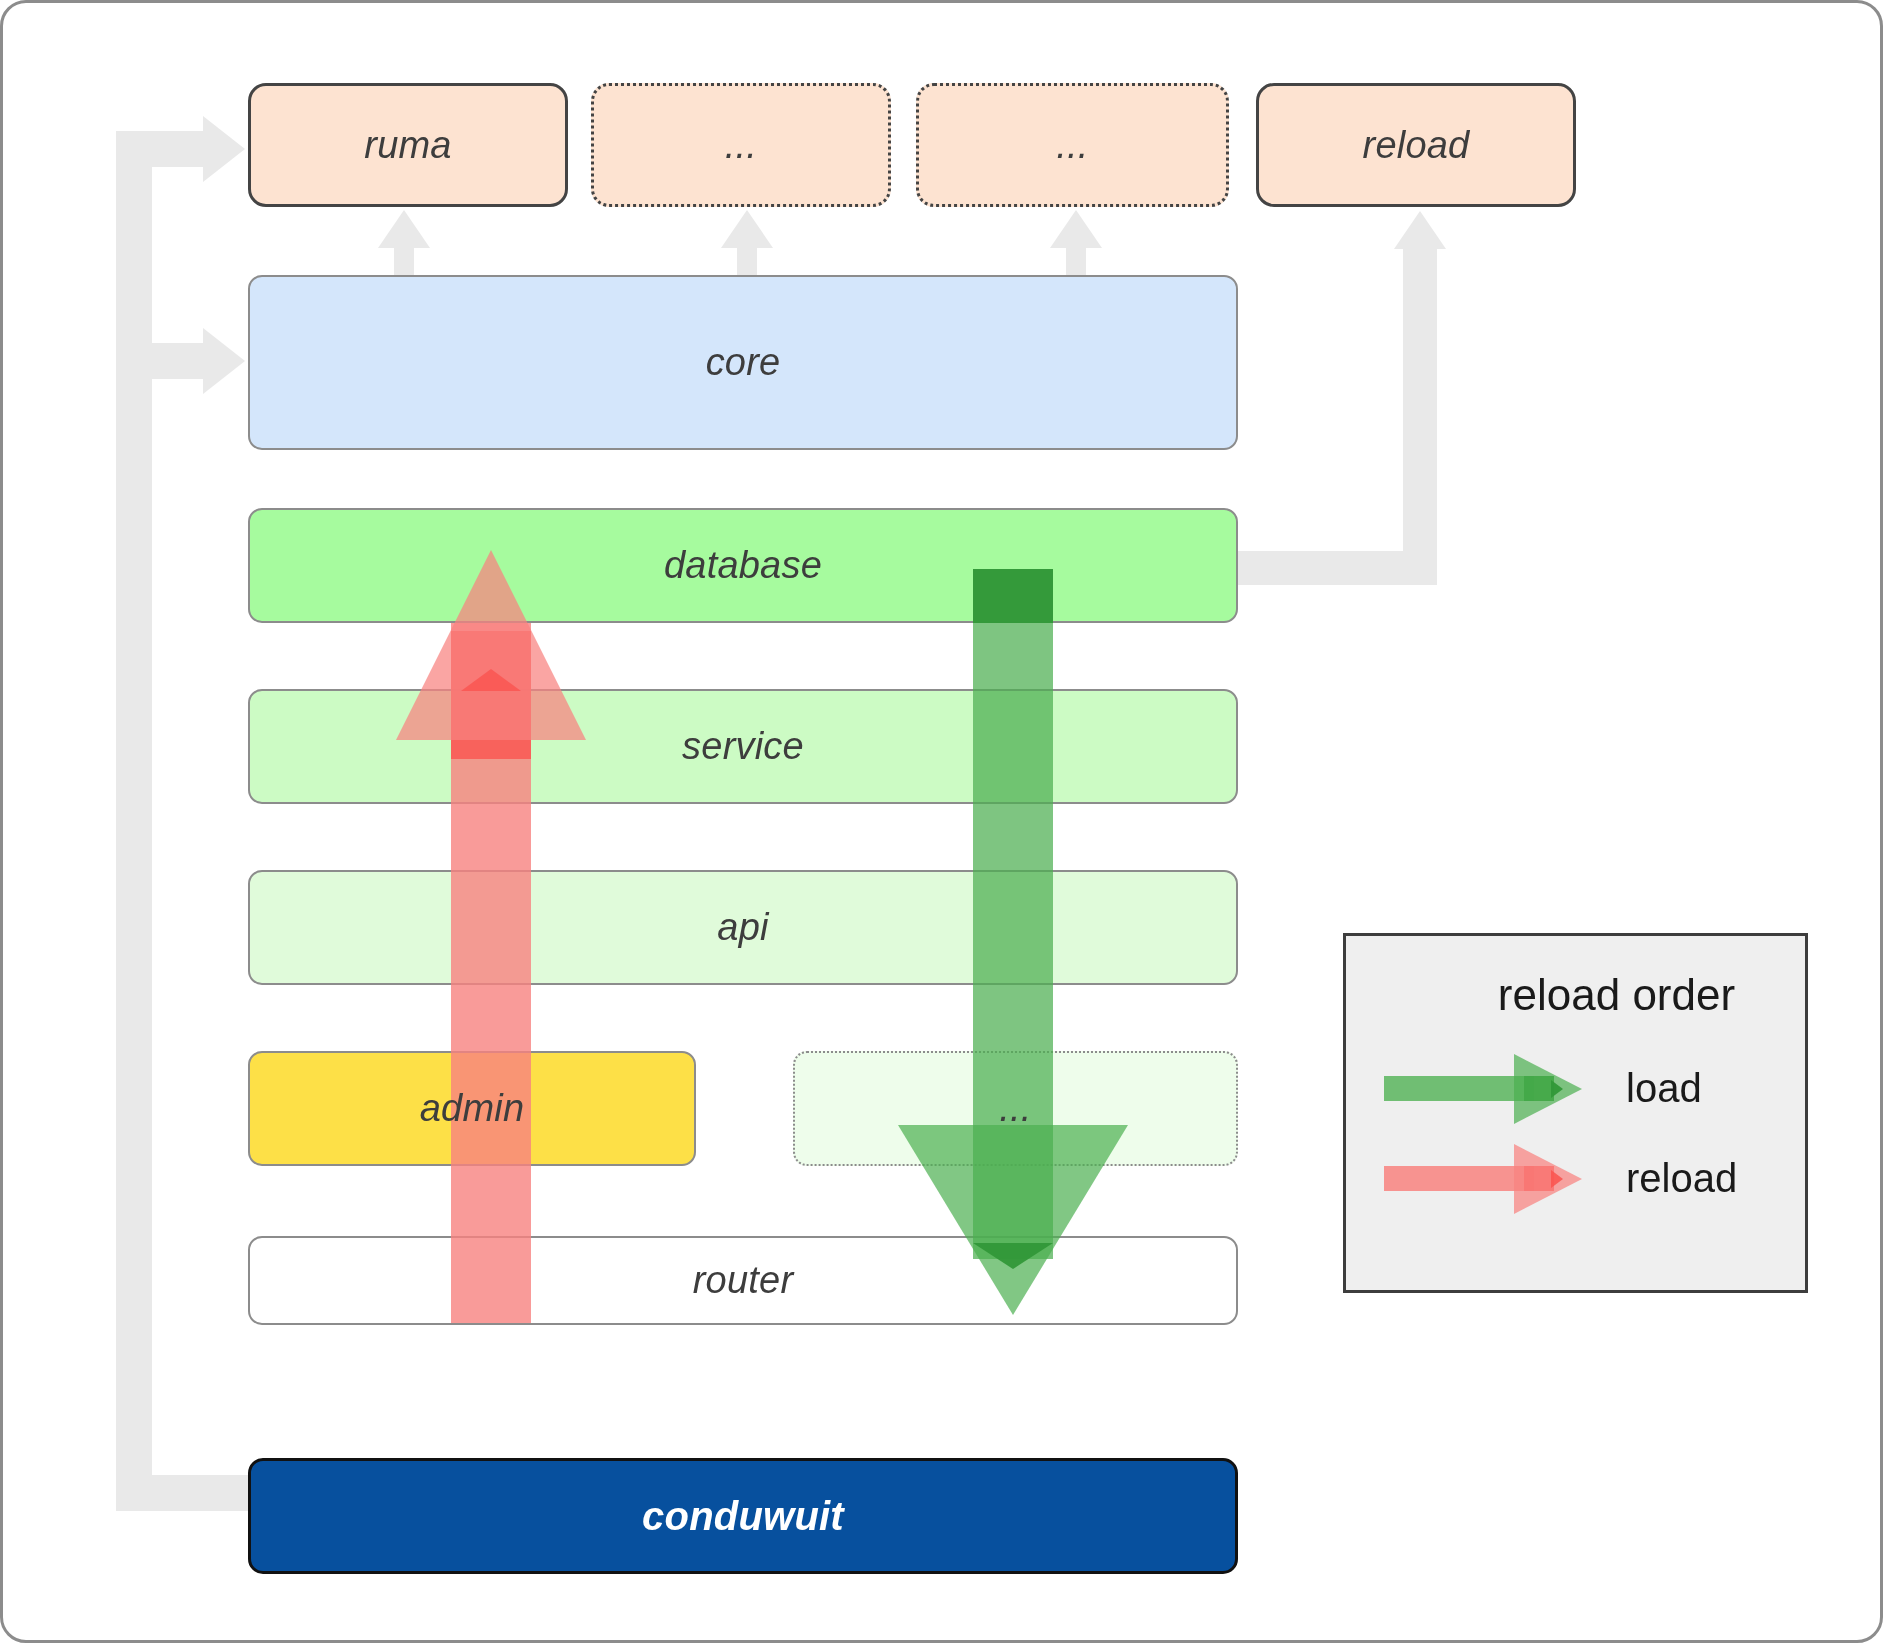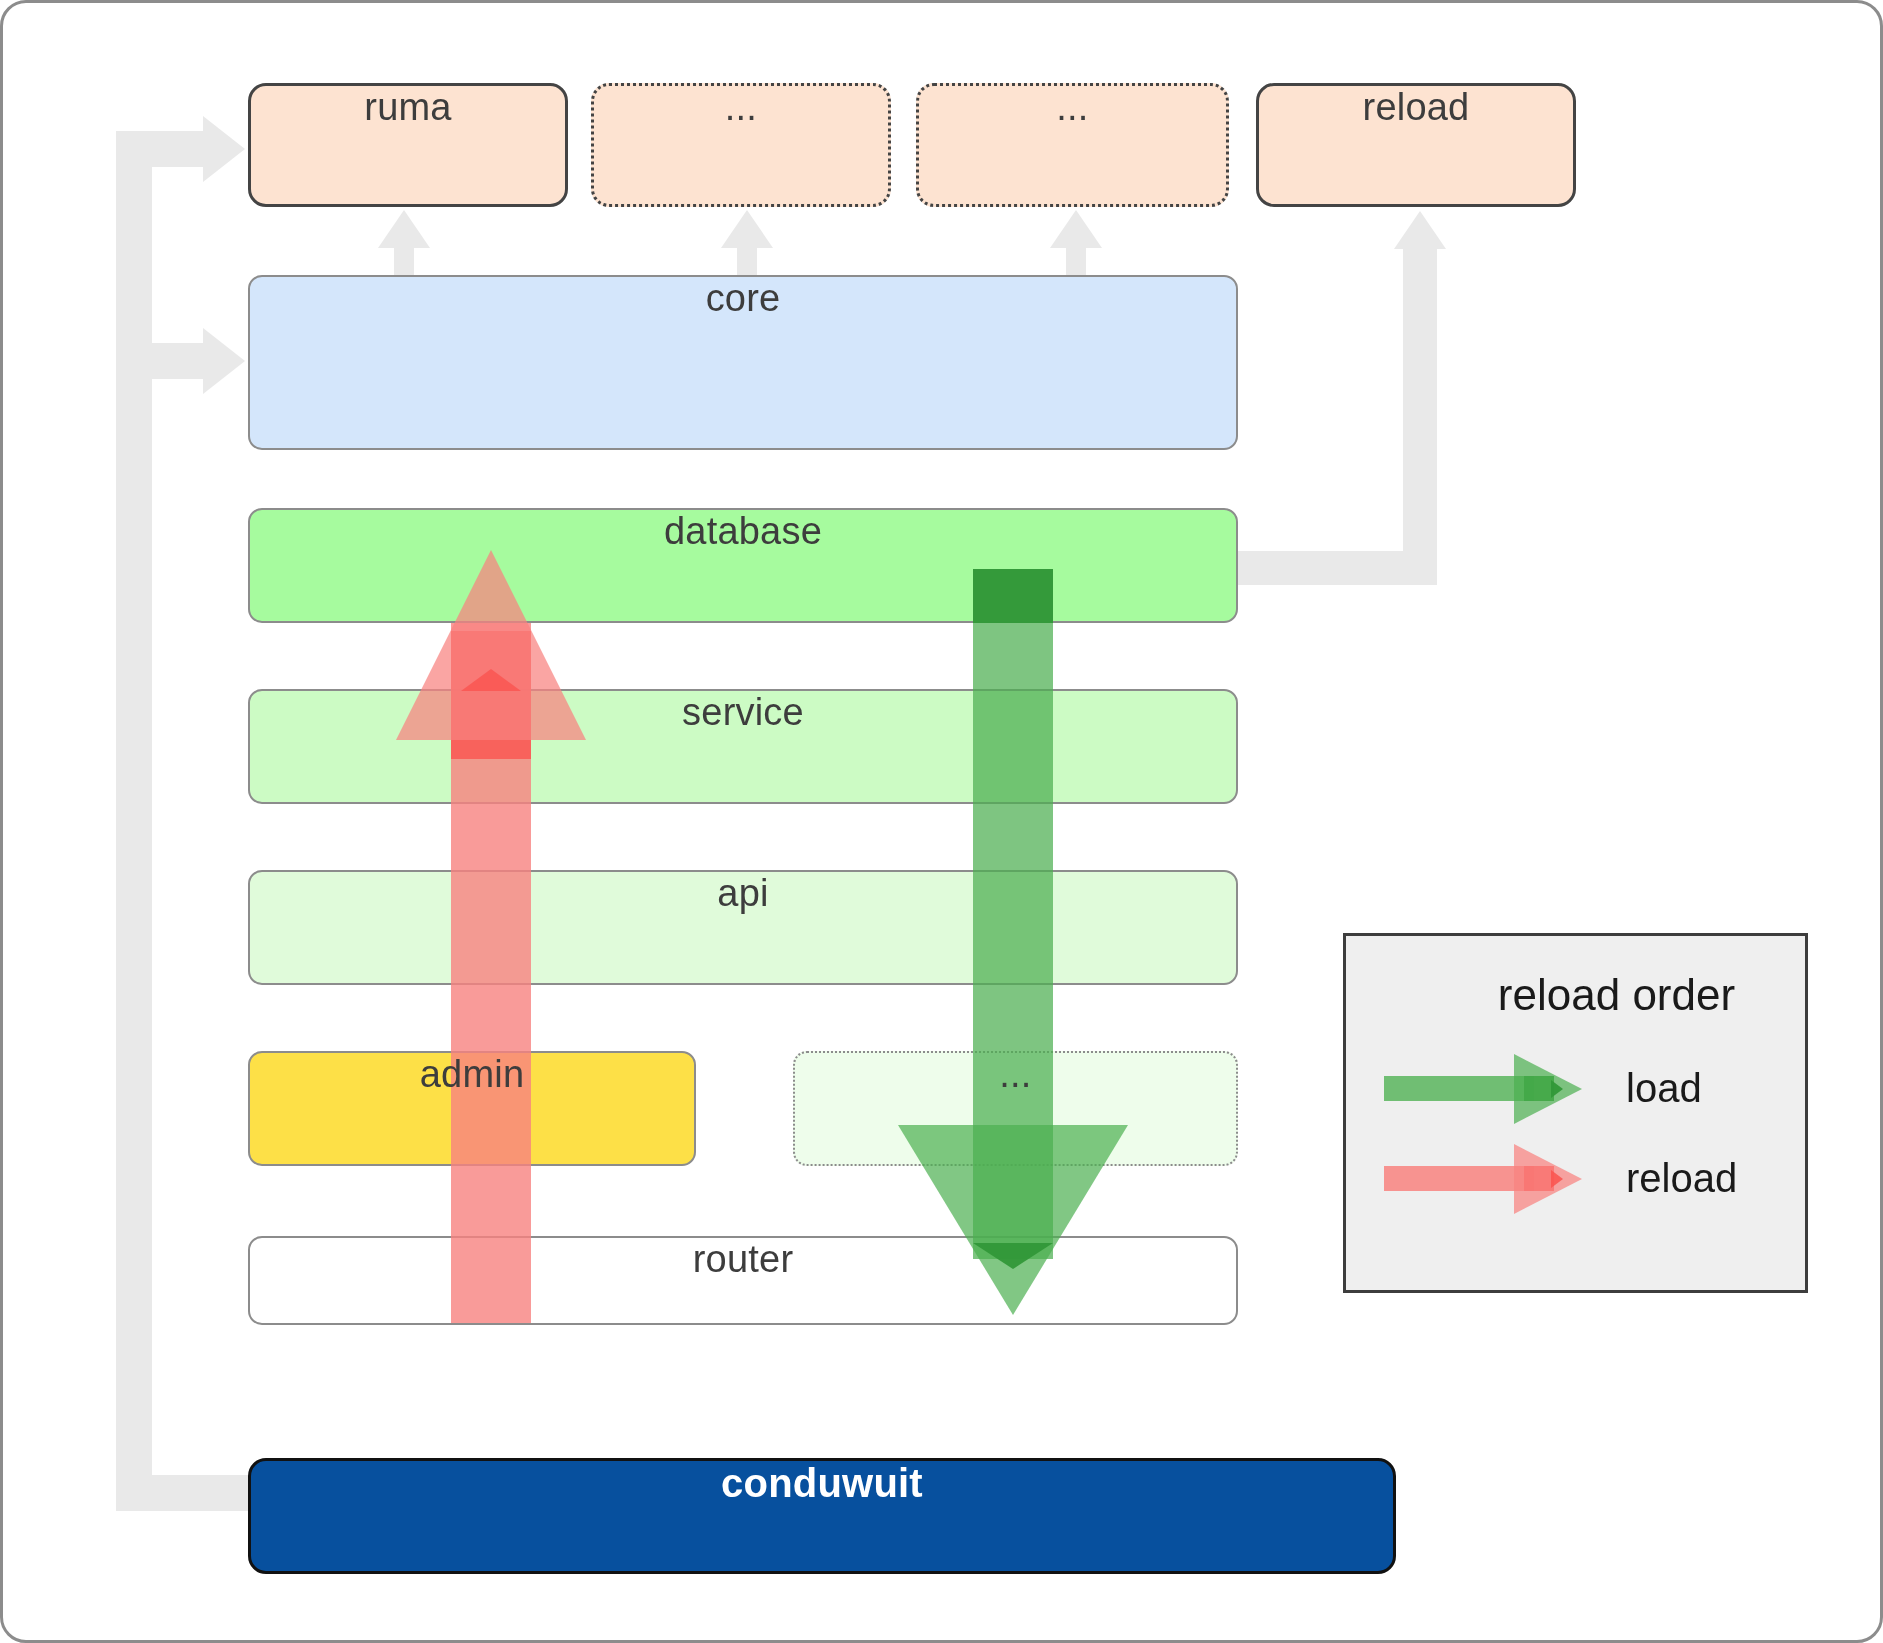--- a/index.html
+++ b/index.html
@@ -19,26 +19,27 @@
     border: 3px solid #8c8c8c;
     border-radius: 26px;
     overflow: hidden;
   }
 
   
   .node {
     position: absolute;
     box-sizing: border-box;
     display: flex;
-    align-items: flex-start;
+    align-items: center;
     justify-content: center;
     border-radius: 16px;
     font-size: 38px;
     color: #3d3d3d;
     letter-spacing: .2px;
+    font-style: italic;
   }
   .node .lbl { position: relative; z-index: 2; }
 
   
   .dep {
     background: #fde3d1;
     border: 3px solid #444444;
     height: 124px;
     top: 80px;
     border-radius: 18px;
@@ -187,21 +188,21 @@
   </div>
 
   <div class="node layer dotted" style="left:790px; top:1048px; width:445px; height:115px; background:#eefdeb;">
     <span class="lbl">...</span>
   </div>
 
   <div class="node layer" style="left:245px; top:1233px; width:990px; height:89px; background:#ffffff;">
     <span class="lbl">router</span>
   </div>
 
-  <div class="node root" style="left:245px; top:1455px; width:1148px; height:116px;">
+  <div class="node root" style="left:245px; top:1455px; width:990px; height:116px;border-radius:15px;">
     <span class="lbl">conduwuit</span>
   </div>
 
   <div class="flow-shaft" style="left:970px; top:566px; width:80px; height:690px;
               background:rgba(76,175,80,.72);"></div>
 
   <div class="flow-shaft" style="left:970px; top:566px; width:80px; height:54px;
               background:rgba(49,152,56,.95);"></div>
 
   <div class="flow-head" style="left:895px; top:1122px;

